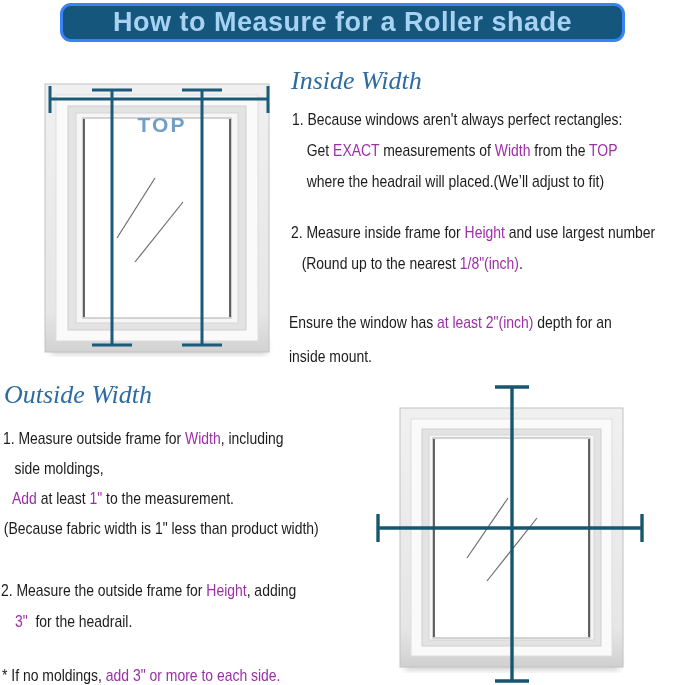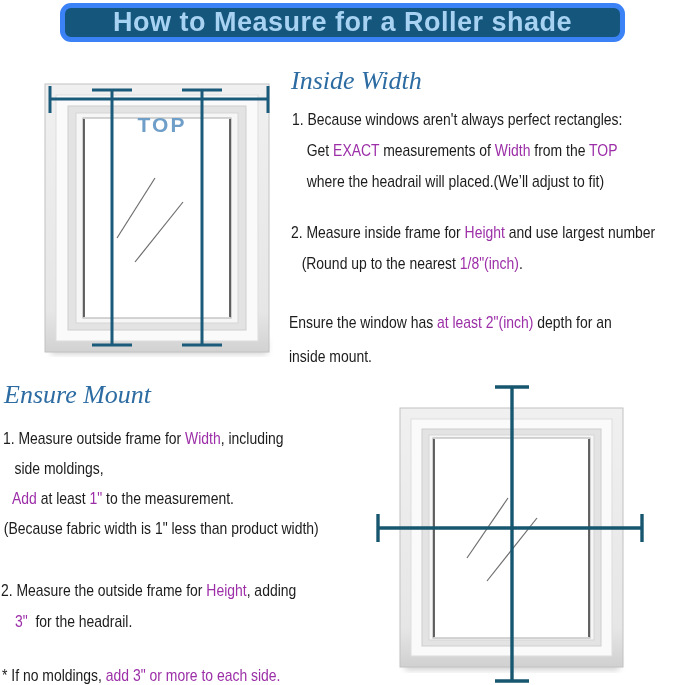--- a/index.html
+++ b/index.html
@@ -7,21 +7,21 @@
     position: relative;
     width: 679px; height: 685px;
     background: #ffffff;
     font-family: "Liberation Sans", sans-serif;
     overflow: hidden;
   }
   
   .header-bar {
     position: absolute; left: 60px; top: 3px; width: 565px; height: 39px;
     background: #15567d;
-    border: 5px solid #3b82f6;
+    border: 3px solid #3b82f6;
     border-radius: 11px;
     box-sizing: border-box;
     display: flex; align-items: center; justify-content: center;
   }
   .header-bar .title {
     color: #a8d2f2;
     font-size: 27px; font-weight: bold; letter-spacing: 0.5px;
     white-space: pre;
   }
   
@@ -116,21 +116,21 @@
   <div class="textblock lh31" style="left:291px; top:217px;">
     <div class="line"><span style="color: rgb(28, 28, 28);">2. Measure inside frame for </span><span style="color: rgb(156, 47, 168);">Height</span><span style="color: rgb(28, 28, 28);"> and use largest number</span></div>
     <div class="line ind13"><span style="color: rgb(28, 28, 28);">(Round up to the nearest </span><span style="color: rgb(156, 47, 168);">1/8"(inch)</span><span style="color: rgb(28, 28, 28);">.</span></div>
   </div>
 
   <div class="textblock lh34" style="left:289px; top:306px;">
     <div class="line"><span style="color: rgb(28, 28, 28);">Ensure the window has </span><span style="color: rgb(156, 47, 168);">at least 2"(inch)</span><span style="color: rgb(28, 28, 28);"> depth for an</span></div>
     <div class="line"><span style="color: rgb(28, 28, 28);">inside mount.</span></div>
   </div>
 
-  <div class="section-heading" style="left:4px; top:380px;">Ensure Mount</div>
+  <div class="section-heading" style="left:4px; top:380px;">Outside Width</div>
 
   <div class="textblock lh30" style="left:3px; top:424px;">
     <div class="line"><span style="color: rgb(28, 28, 28);">1. Measure outside frame for </span><span style="color: rgb(156, 47, 168);">Width</span><span style="color: rgb(28, 28, 28);">, including</span></div>
     <div class="line ind14"><span style="color: rgb(28, 28, 28);">side moldings,</span></div>
     <div class="line ind11"><span style="color: rgb(156, 47, 168);">Add</span><span style="color: rgb(28, 28, 28);"> at least </span><span style="color: rgb(156, 47, 168);">1"</span><span style="color: rgb(28, 28, 28);"> to the measurement.</span></div>
     <div class="line ind1"><span style="color: rgb(28, 28, 28);">(Because fabric width is 1" less than product width)</span></div>
   </div>
 
   <div class="textblock lh31" style="left:1px; top:575px;">
     <div class="line"><span style="color: rgb(28, 28, 28);">2. Measure the outside frame for </span><span style="color: rgb(156, 47, 168);">Height</span><span style="color: rgb(28, 28, 28);">, adding</span></div>

